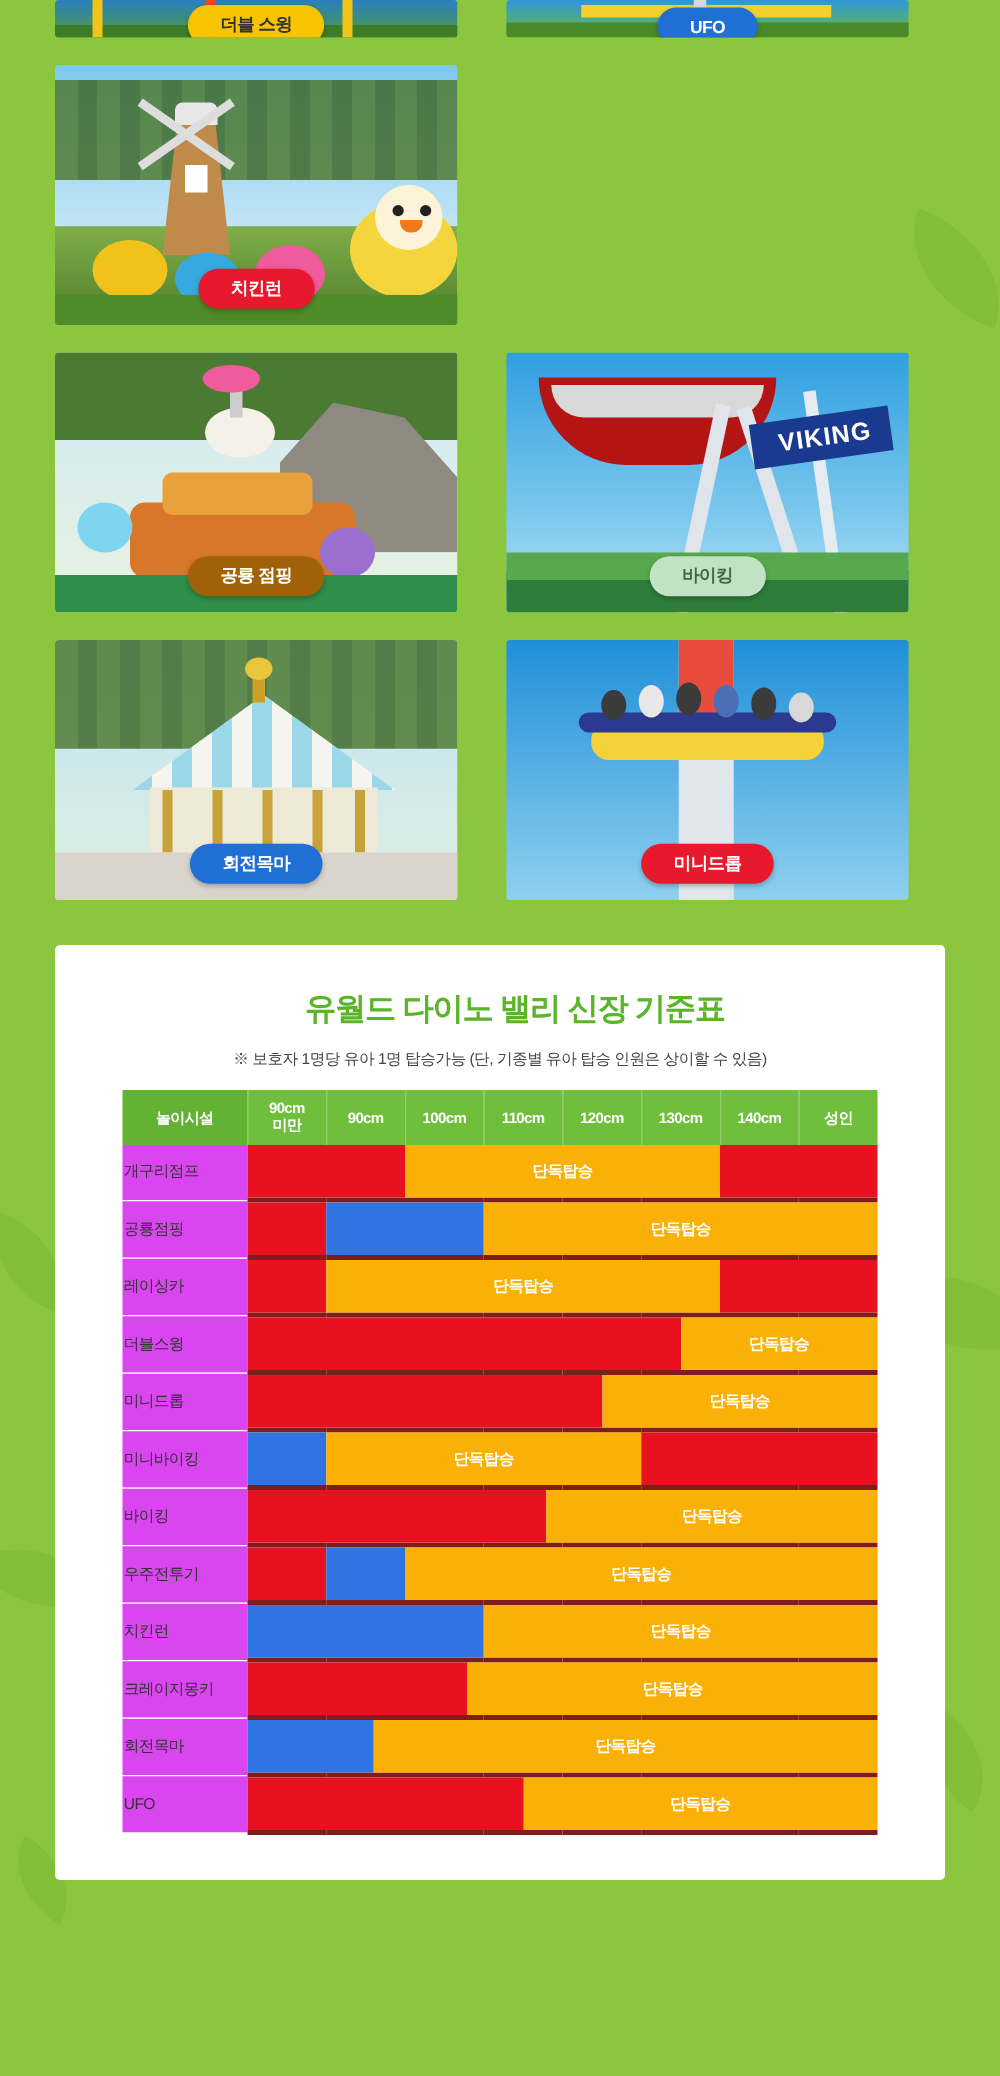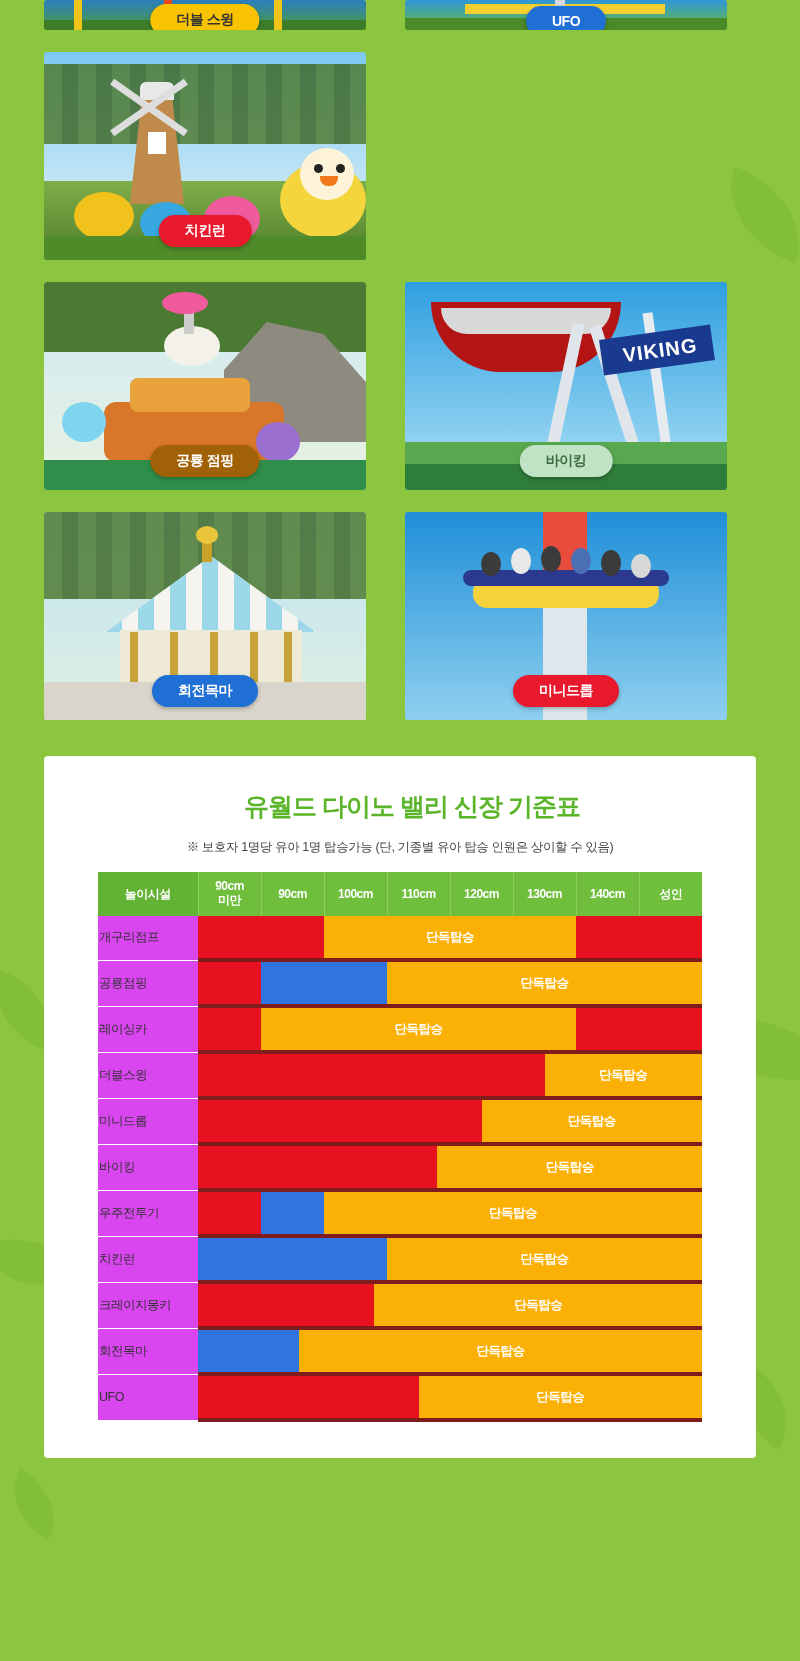--- a/index.html
+++ b/index.html
@@ -363,20 +363,31 @@
           <td class="name">미니드롭</td>
           <td class="bars" colspan="8">
             <div class="barwrap">
               <div class="seg red" style="width: 56.25%;"></div>
               <div class="seg yellow" style="width: 43.75%;"></div>
               <div class="seg-label" style="left: 56.25%; width: 43.75%;">단독탑승</div>
             </div>
           </td>
         </tr>
         <tr>
+          <td class="name">미니바이킹</td>
+          <td class="bars" colspan="8">
+            <div class="barwrap">
+              <div class="seg blue" style="width: 12.5%;"></div>
+              <div class="seg yellow" style="width: 50%;"></div>
+              <div class="seg-label" style="left: 12.5%; width: 50%;">단독탑승</div>
+              <div class="seg red" style="width: 37.5%;"></div>
+            </div>
+          </td>
+        </tr>
+        <tr>
           <td class="name">바이킹</td>
           <td class="bars" colspan="8">
             <div class="barwrap">
               <div class="seg red" style="width: 47.5%;"></div>
               <div class="seg yellow" style="width: 52.5%;"></div>
               <div class="seg-label" style="left: 47.5%; width: 52.5%;">단독탑승</div>
             </div>
           </td>
         </tr>
         <tr>

